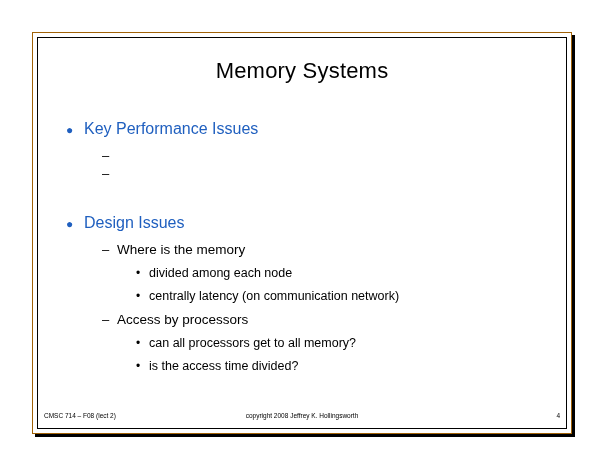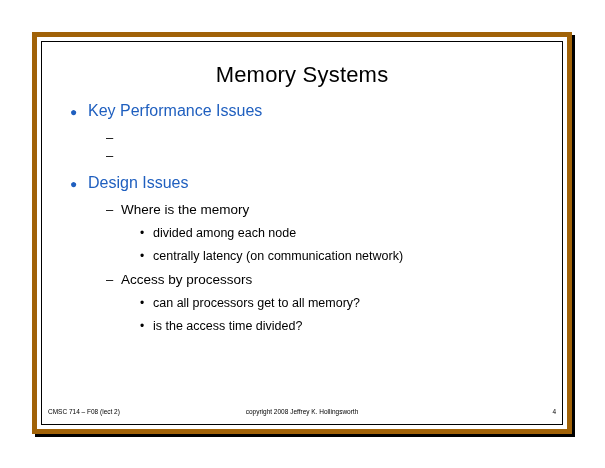--- a/index.html
+++ b/index.html
@@ -13,21 +13,21 @@
     font-family: "Liberation Sans", sans-serif;
     overflow: hidden;
   }
   .slide-outer {
     position: absolute;
     left: 32px;
     top: 32px;
     width: 540px;
     height: 402px;
     background: #ffffff;
-    border: 5px solid #a16207;
+    border: 1px solid #a16207;
     box-shadow: 3px 3px 0 0 #000000;
     box-sizing: border-box;
   }
   .slide-inner {
     position: absolute;
     left: 4px;
     top: 4px;
     right: 4px;
     bottom: 4px;
     border: 1px solid #000000;
@@ -60,20 +60,21 @@
   }
   .lvl1 .bullet {
     width: 18px;
     flex: 0 0 18px;
     color: #1f5fbf;
     font-size: 12px;
     line-height: 1;
   }
   .lvl1 .txt {
     color: #1f5fbf;
+    margin-top: 22px;
   }
   .lvl2 {
     display: flex;
     align-items: baseline;
     margin: 0 0 3px 0;
     padding-left: 36px;
     font-size: 13.5px;
     color: #000000;
   }
   .lvl2 .bullet {

